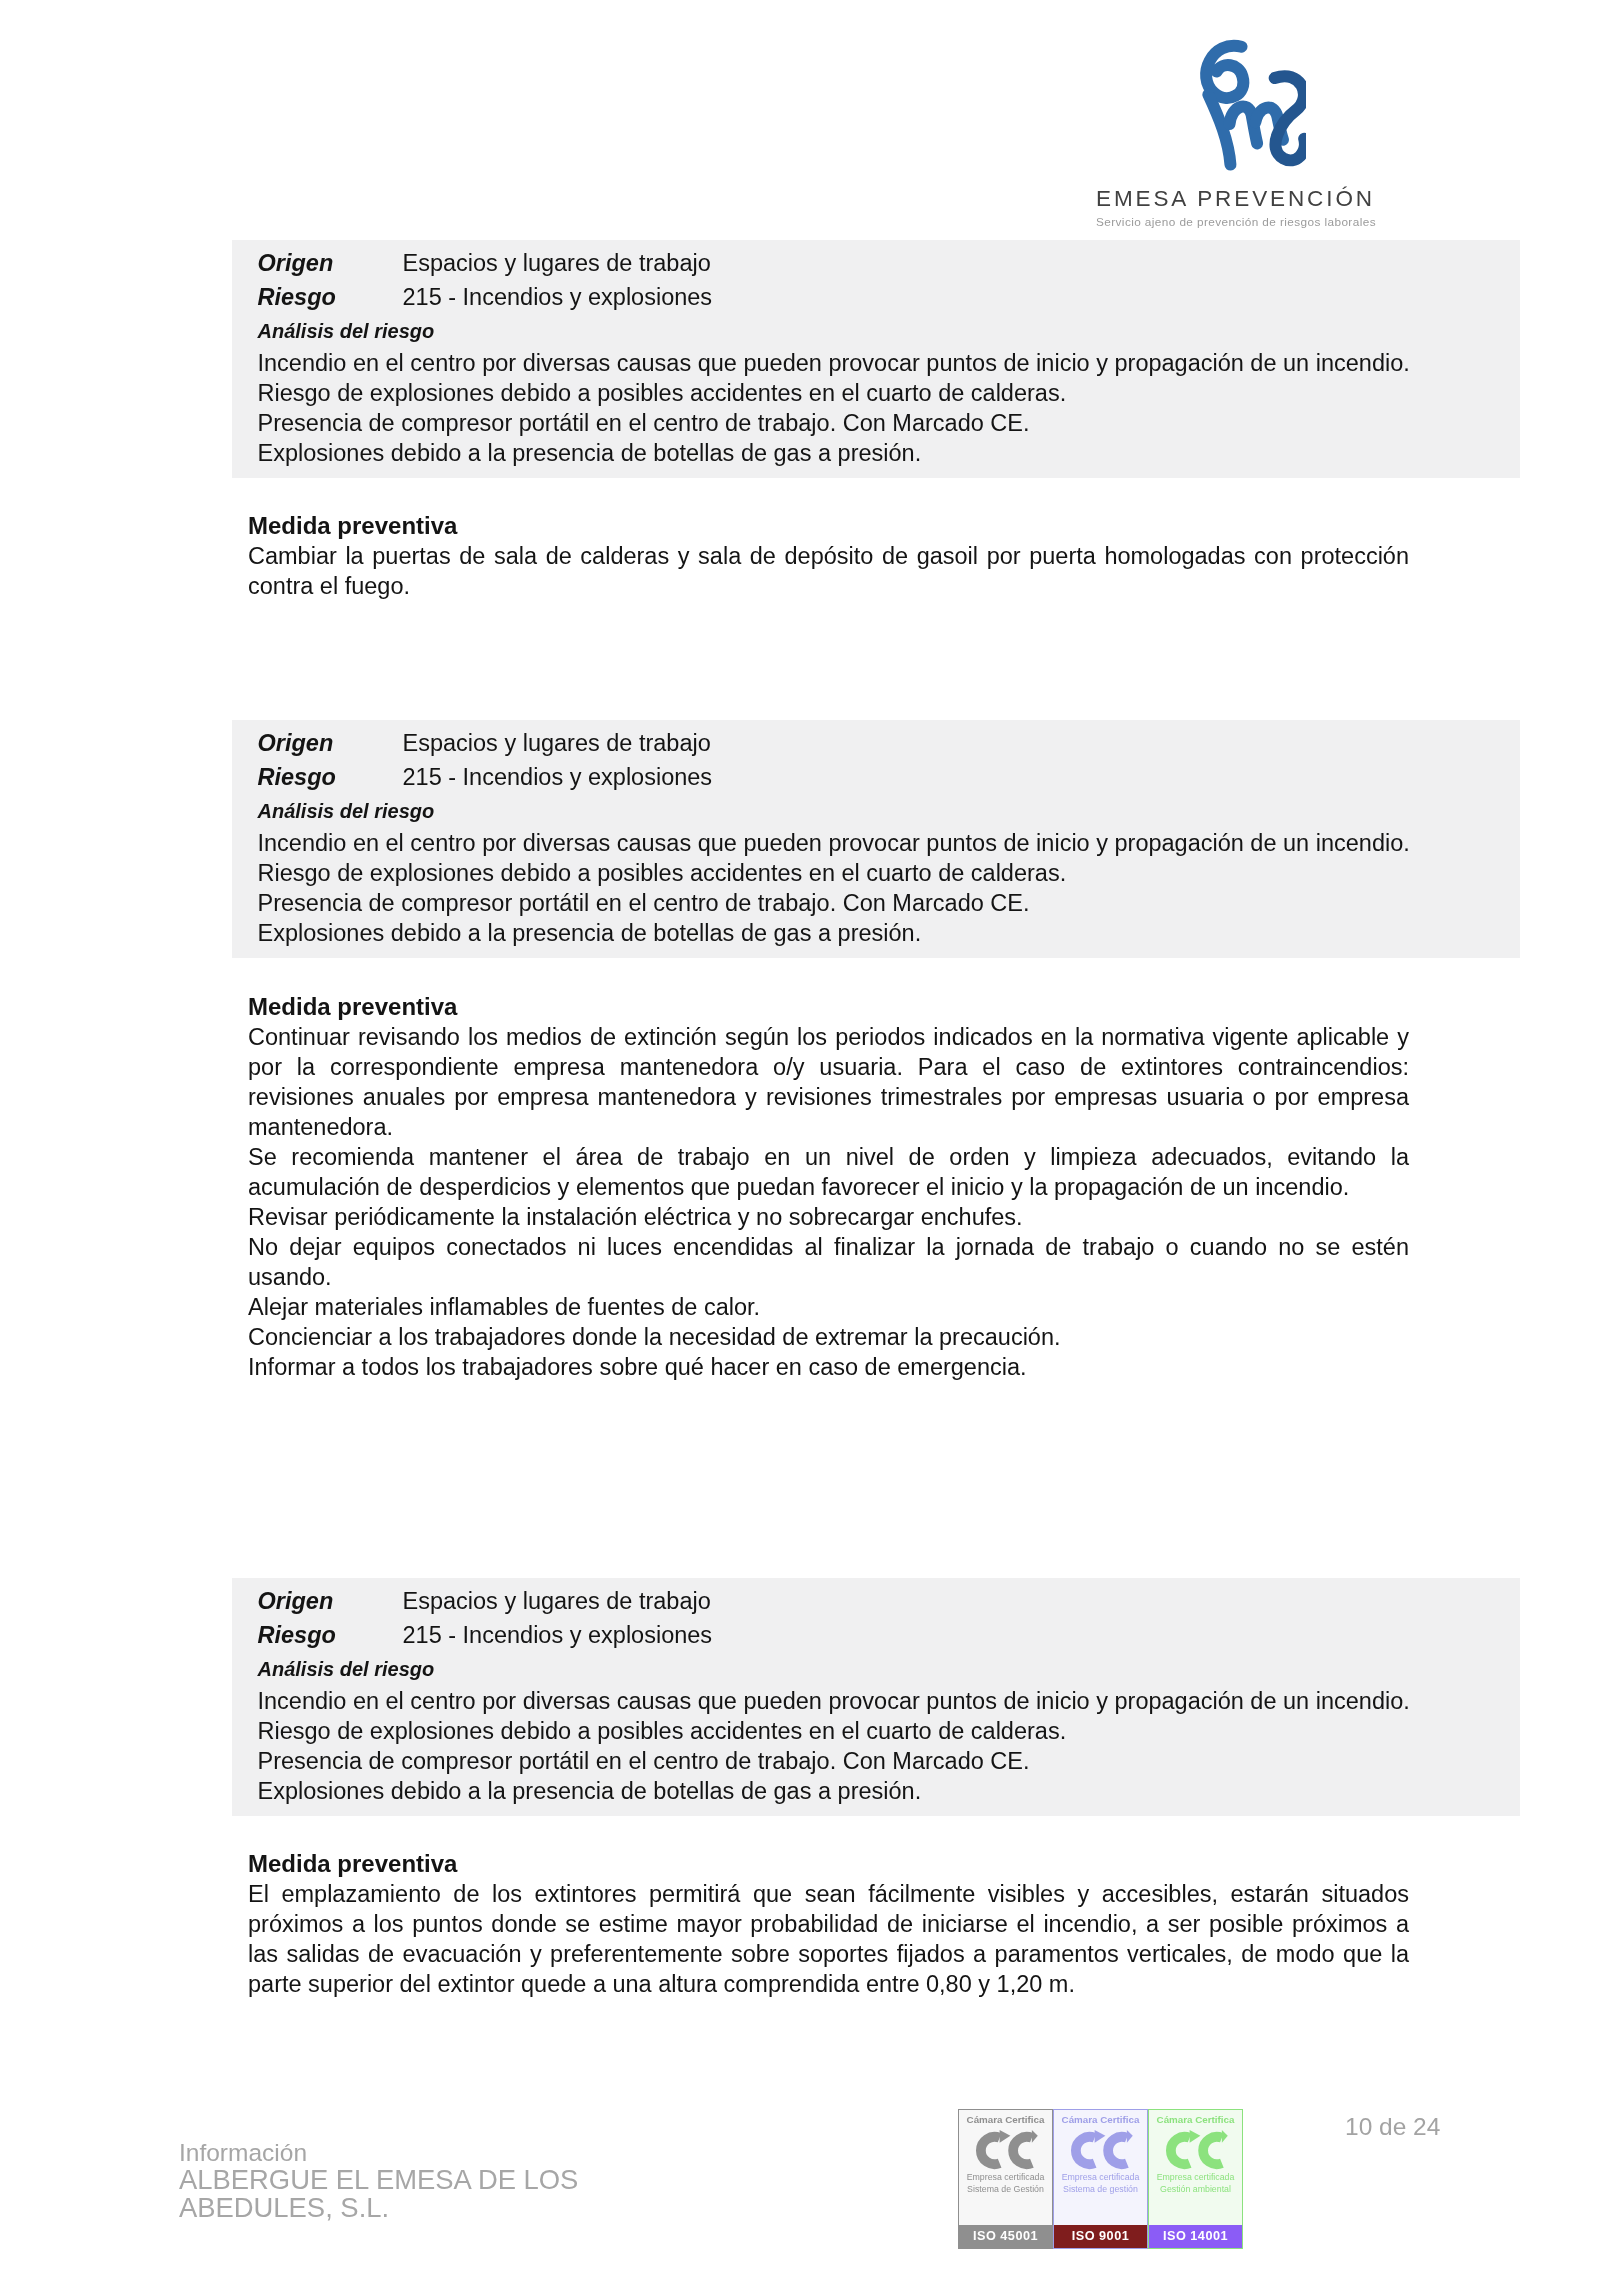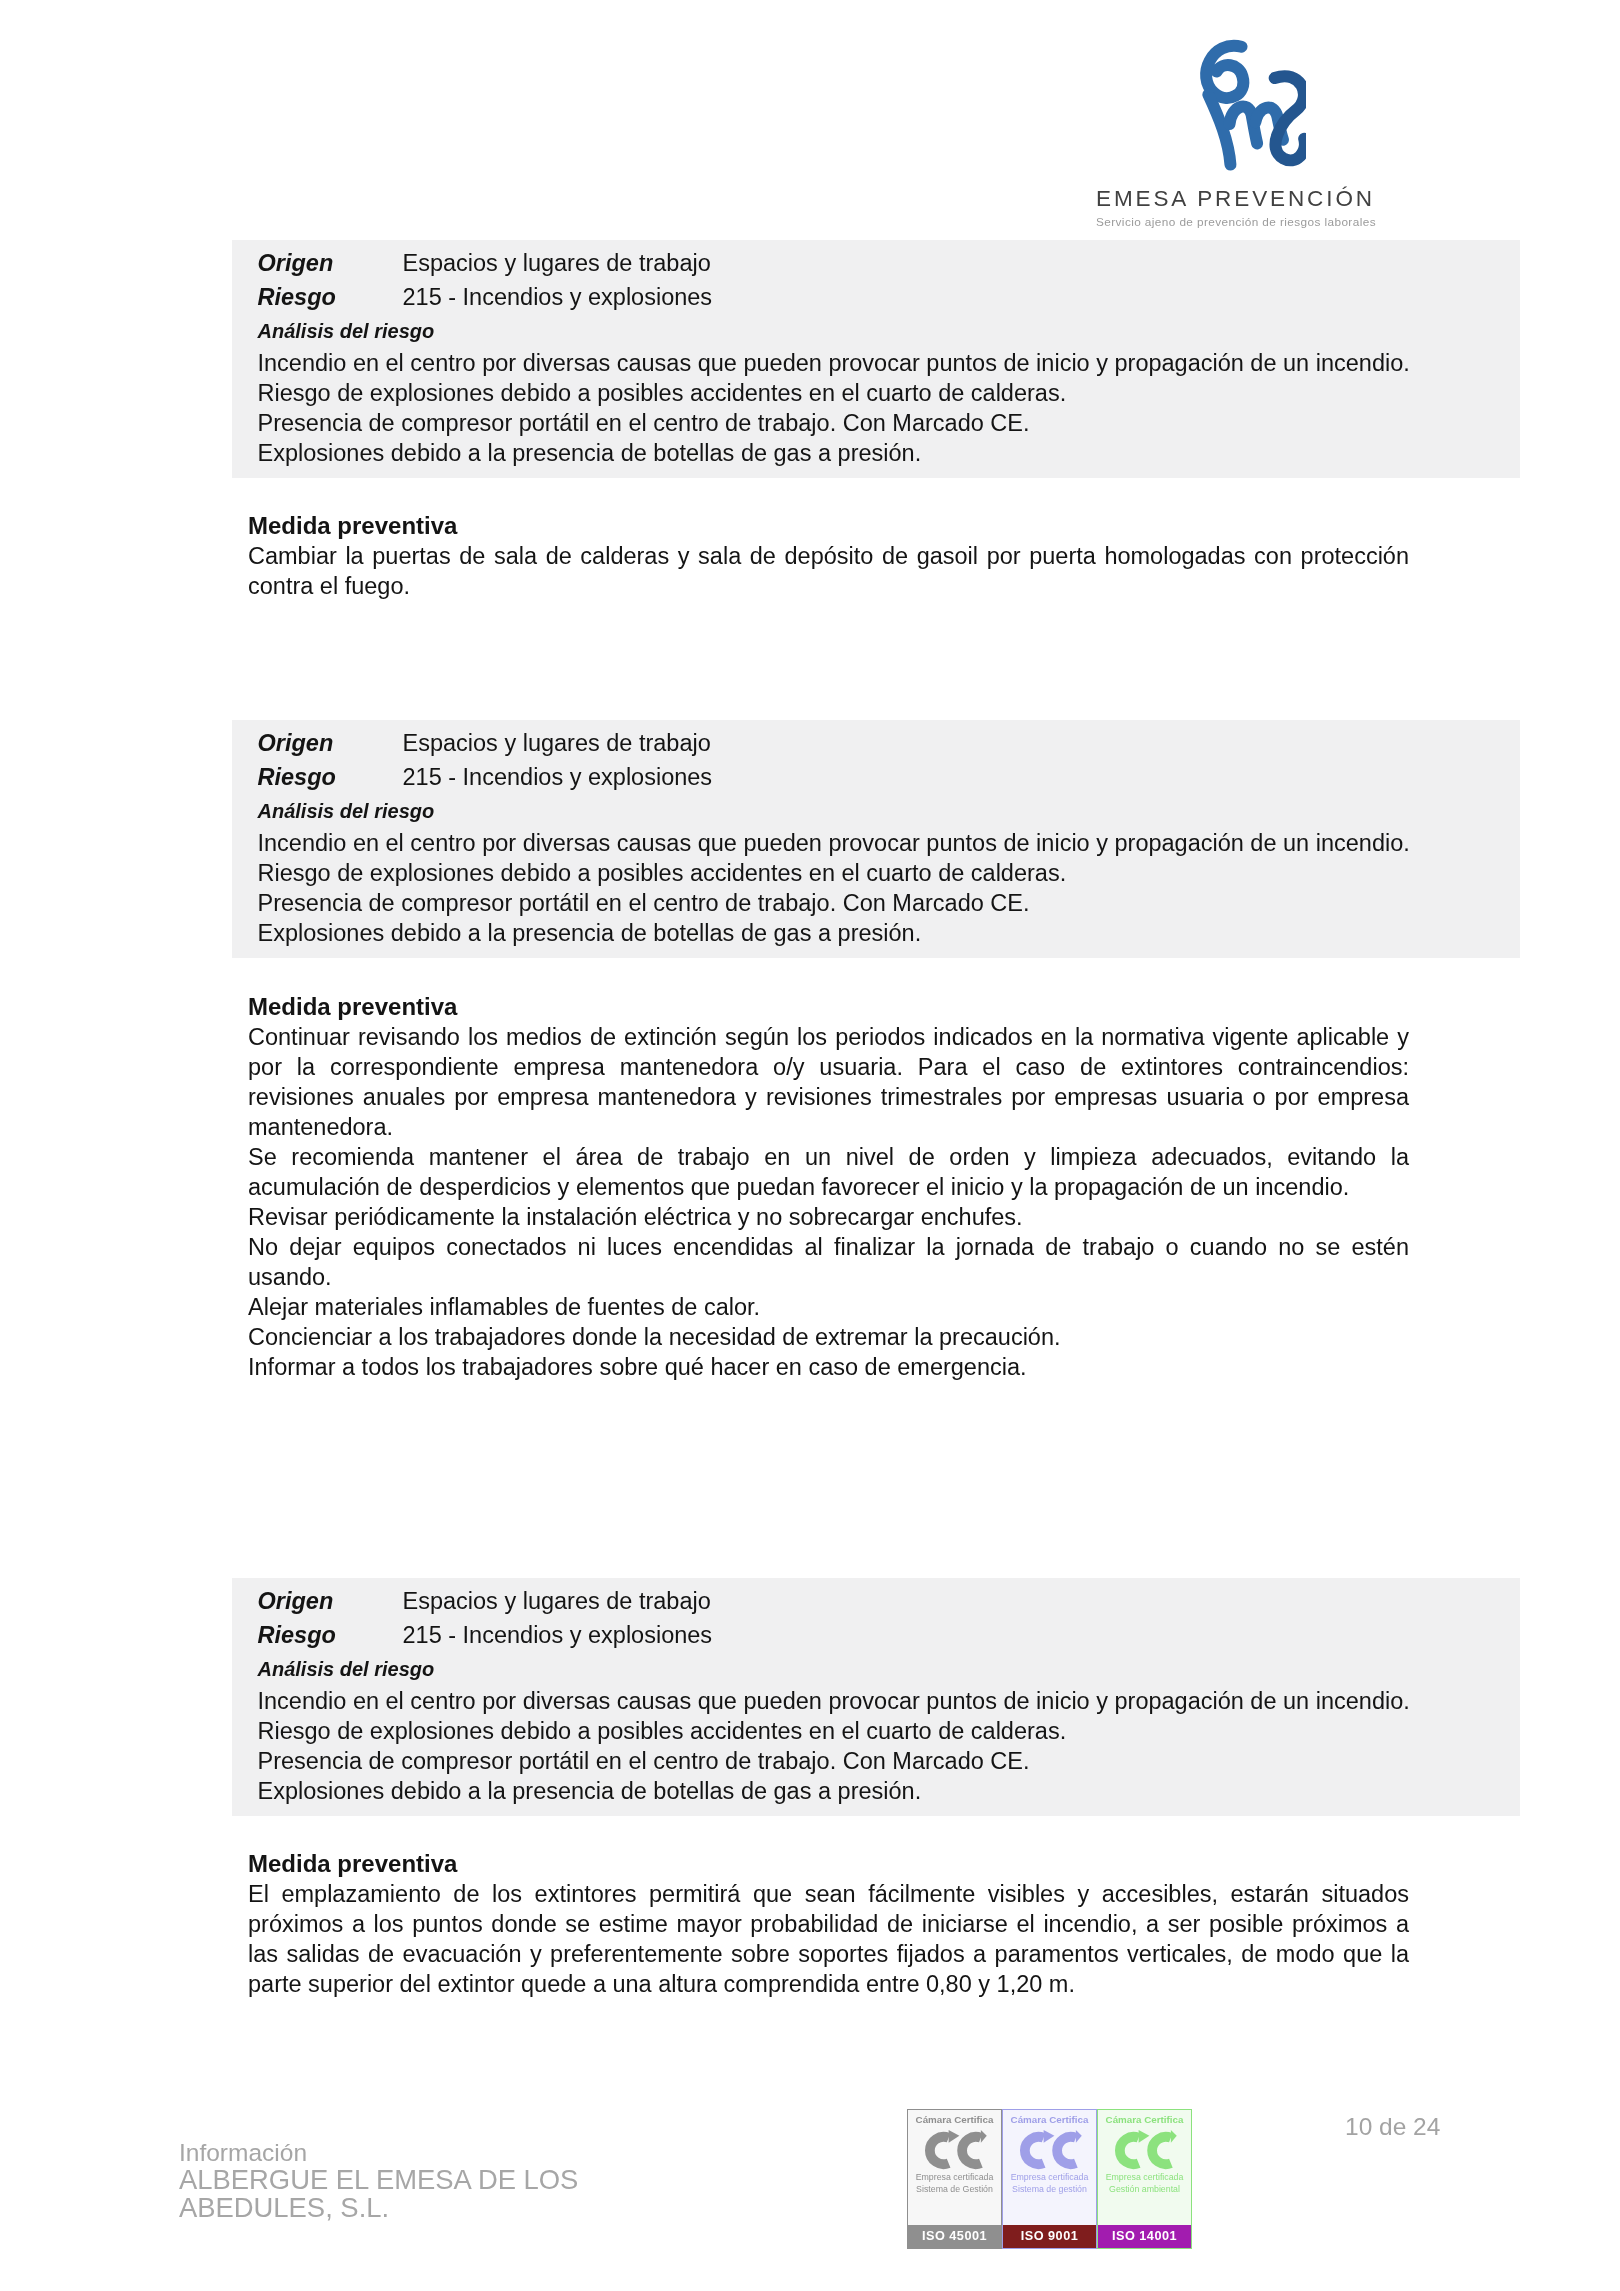--- a/index.html
+++ b/index.html
@@ -38,21 +38,21 @@
   .medida-title{font-weight:bold;font-size:24px;line-height:30px;}
   .medida p{margin:0;font-size:23.5px;line-height:30px;text-align:justify;}
 
   
   .footer-info{left:179px;top:2139px;color:#a6a6a6;}
   .footer-info .info-label{font-size:24.5px;line-height:27.4px;}
   .footer-info .company{font-size:27.4px;line-height:28px;}
 
   .page-num{left:1345px;top:2113px;font-size:24.5px;color:#a3a3a3;}
 
-  .badges{left:907px;top:2109px;display:flex;}
+  .badges{left:958px;top:2109px;display:flex;}
   .badge{
     width:95px;height:140px;box-sizing:border-box;
     border:1px solid;display:flex;flex-direction:column;align-items:center;
     margin:0;
   }
   .badge-header{font-size:9.8px;font-weight:bold;margin-top:3.9px;white-space:nowrap;}
   .badge-cc{margin-top:3.9px;}
   .badge-line{font-size:8.8px;line-height:11.8px;white-space:nowrap;}
   .badge-band{
     margin-top:auto;width:100%;height:23.5px;line-height:23.5px;text-align:center;
@@ -190,18 +190,18 @@
   <div class="badge" style="border-color: rgb(140, 226, 126); background: rgb(241, 251, 239); color: rgb(140, 226, 126);">
     <div class="badge-header">Cámara Certifica</div>
     <svg class="badge-cc" width="65" height="43" viewBox="0 0 66 44">
       <path d="M27 9 A 14 14 0 1 0 27 35" stroke="currentColor" stroke-width="10" fill="none"></path>
       <polygon points="27,1 38,7 27,14" fill="currentColor"></polygon>
       <path d="M60 9 A 14 14 0 1 0 60 35" stroke="currentColor" stroke-width="10" fill="none"></path>
       <polygon points="60,1 66,7 60,14" fill="currentColor"></polygon>
     </svg>
     <div class="badge-line">Empresa certificada</div>
     <div class="badge-line">Gestión ambiental</div>
-    <div class="badge-band" style="background: #a21caf;">ISO 14001</div>
+    <div class="badge-band" style="background: #8b5cf6;">ISO 14001</div>
   </div>
 </div>
 
 <div class="abs page-num">10 de 24</div>
 
 
 </body></html>

